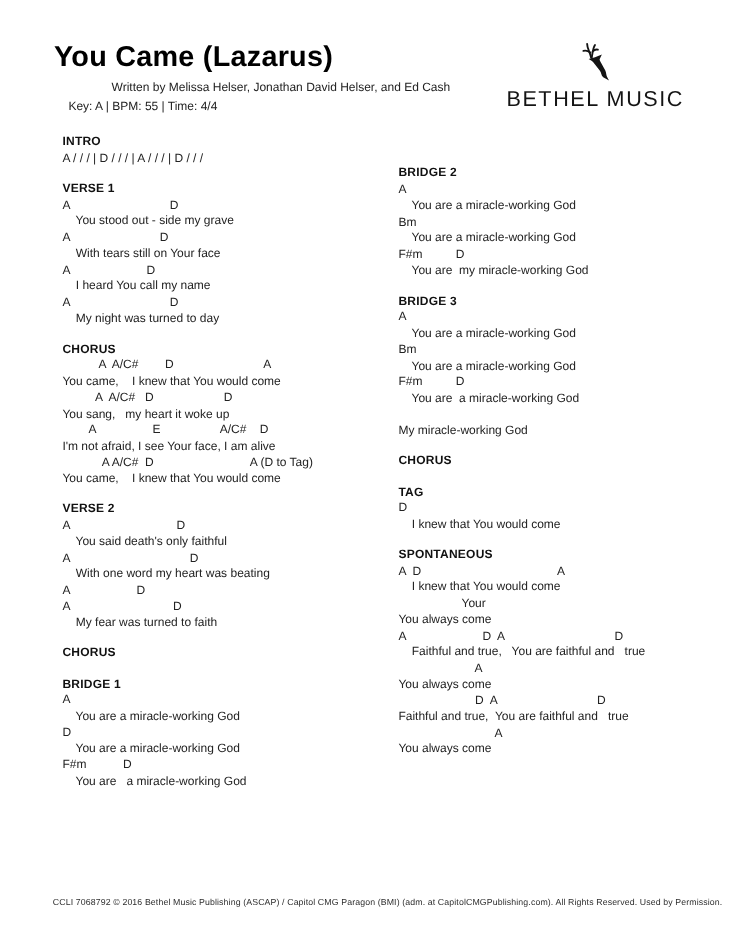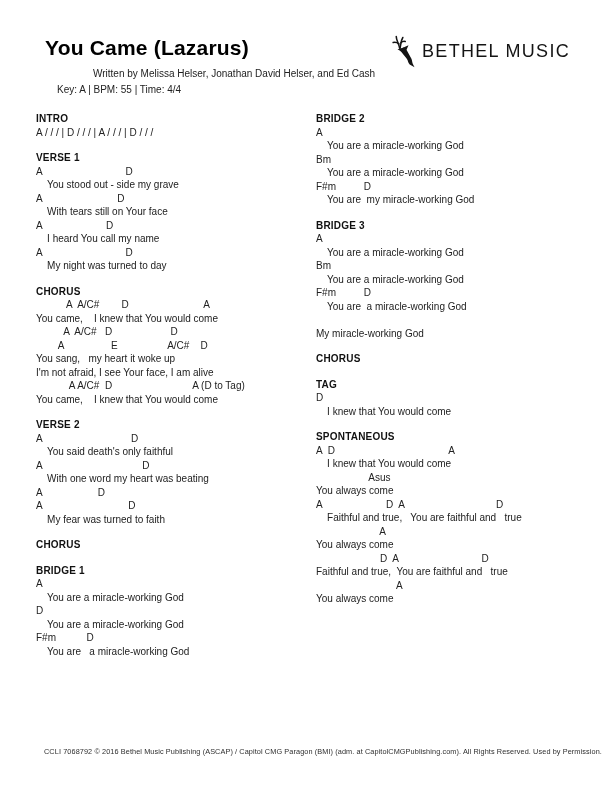--- a/index.html
+++ b/index.html
@@ -2,27 +2,27 @@
 <html><head>
 <meta charset="utf-8">
 <style>
   html,body { margin:0; padding:0; }
   body {
     width:612px; height:792px; background:#ffffff; position:relative;
     font-family:"Liberation Sans", sans-serif; color:#1c1c1c; overflow:hidden;
   }
   .page { position:absolute; inset:0; background:#fff; }
   .header { position:absolute; left:45px; top:34px; right:42px; }
-  .title { font-size:21px; font-weight:bold; color:#000; letter-spacing:0.2px; line-height:28px; }
+  .title { font-size:24px; font-weight:bold; color:#000; letter-spacing:0.2px; line-height:28px; }
   .writers { font-size:10px; margin-top:5px; line-height:14px; color:#222;margin-left:48px; }
   .meta { font-size:10px; margin-top:2px; line-height:14px; color:#222;padding-left:12px; }
-  .logo { position:absolute; right:0; top:1px; display:flex; align-items:center; gap:4px; }
+  .logo { position:absolute; right:0; top:1px; display:flex; align-items:center; gap:4px;flex-direction:column; }
   .logo svg { display:block; }
   .logo-text { font-size:18px; letter-spacing:1.3px; color:#141414; font-weight:400; }
-  .columns { position:absolute; left:36px; top:112px; right:25px; display:flex; align-items:flex-start; }
+  .columns { position:absolute; left:52px; top:112px; right:25px; display:flex; align-items:center; }
   .col-left { width:280px; flex:0 0 280px; }
   .col-right { flex:1; }
   .section { margin-bottom:12px; }
   .heading { font-size:10px; font-weight:bold; line-height:13.5px; letter-spacing:0.2px; color:#111; }
   .line { font-size:10px; line-height:13.5px; white-space:pre; color:#222; }
   .footer { position:absolute; left:44px; bottom:36px; font-size:7.3px; color:#2e2e2e; letter-spacing:0.1px; }
 </style>
 </head>
 <body>
 
@@ -65,22 +65,22 @@
           <div class="line chords">A                       D</div>
           <div class="line lyric">    I heard You call my name</div>
           <div class="line chords">A                              D</div>
           <div class="line lyric">    My night was turned to day</div>
         </div>
         <div class="section">
           <div class="heading">CHORUS</div>
           <div class="line chords">           A  A/C#        D                           A</div>
           <div class="line lyric">You came,    I knew that You would come</div>
           <div class="line chords">          A  A/C#   D                     D</div>
+          <div class="line lyric">You sang,   my heart it woke up</div>
           <div class="line chords">        A                 E                  A/C#    D</div>
-          <div class="line lyric">You sang,   my heart it woke up</div>
           <div class="line lyric">I'm not afraid, I see Your face, I am alive</div>
           <div class="line chords">            A A/C#  D                             A (D to Tag)</div>
           <div class="line lyric">You came,    I knew that You would come</div>
         </div>
         <div class="section">
           <div class="heading">VERSE 2</div>
           <div class="line chords">A                                D</div>
           <div class="line lyric">    You said death's only faithful</div>
           <div class="line chords">A                                    D</div>
           <div class="line lyric">    With one word my heart was beating</div>
@@ -127,21 +127,21 @@
         </div>
         <div class="section">
           <div class="heading">TAG</div>
           <div class="line chords">D</div>
           <div class="line lyric">    I knew that You would come</div>
         </div>
         <div class="section">
           <div class="heading">SPONTANEOUS</div>
           <div class="line chords">A  D                                         A</div>
           <div class="line lyric">    I knew that You would come</div>
-          <div class="line chords">                   Asus</div>
+          <div class="line chords">                   Your</div>
           <div class="line lyric">You always come</div>
           <div class="line chords">A                       D  A                                 D</div>
           <div class="line lyric">    Faithful and true,   You are faithful and   true</div>
           <div class="line chords">                       A</div>
           <div class="line lyric">You always come</div>
           <div class="line chords">                       D  A                              D</div>
           <div class="line lyric">Faithful and true,  You are faithful and   true</div>
           <div class="line chords">                             A</div>
           <div class="line lyric">You always come</div>
         </div>

